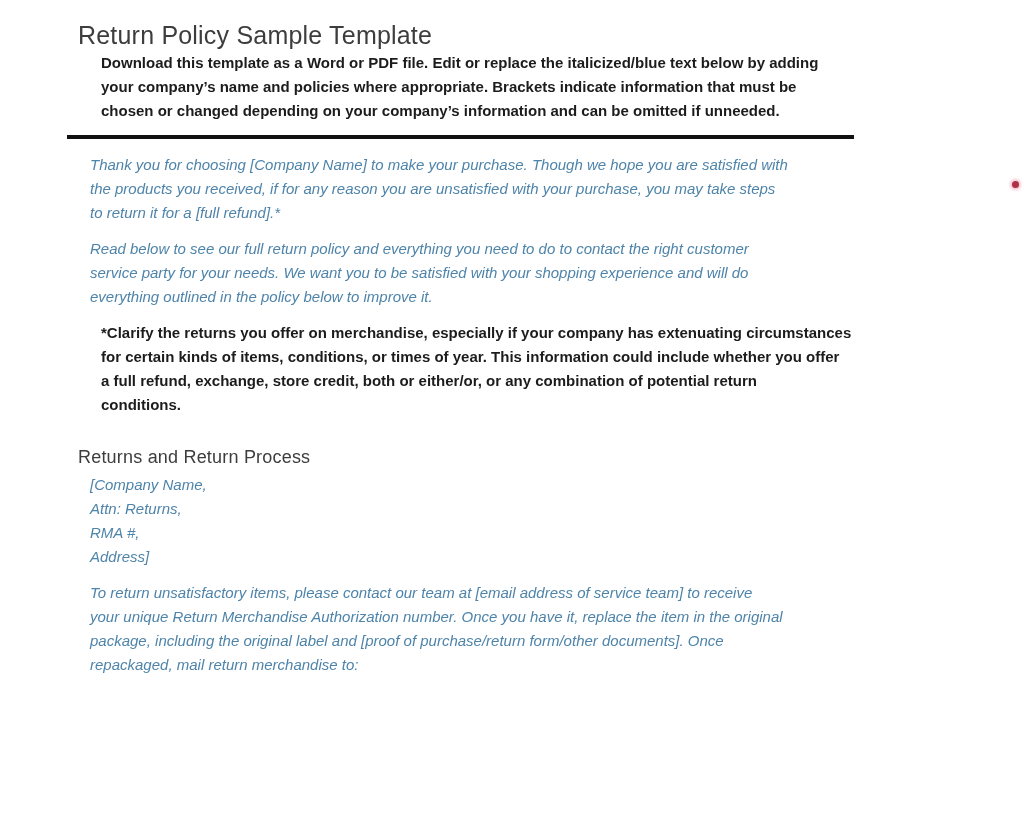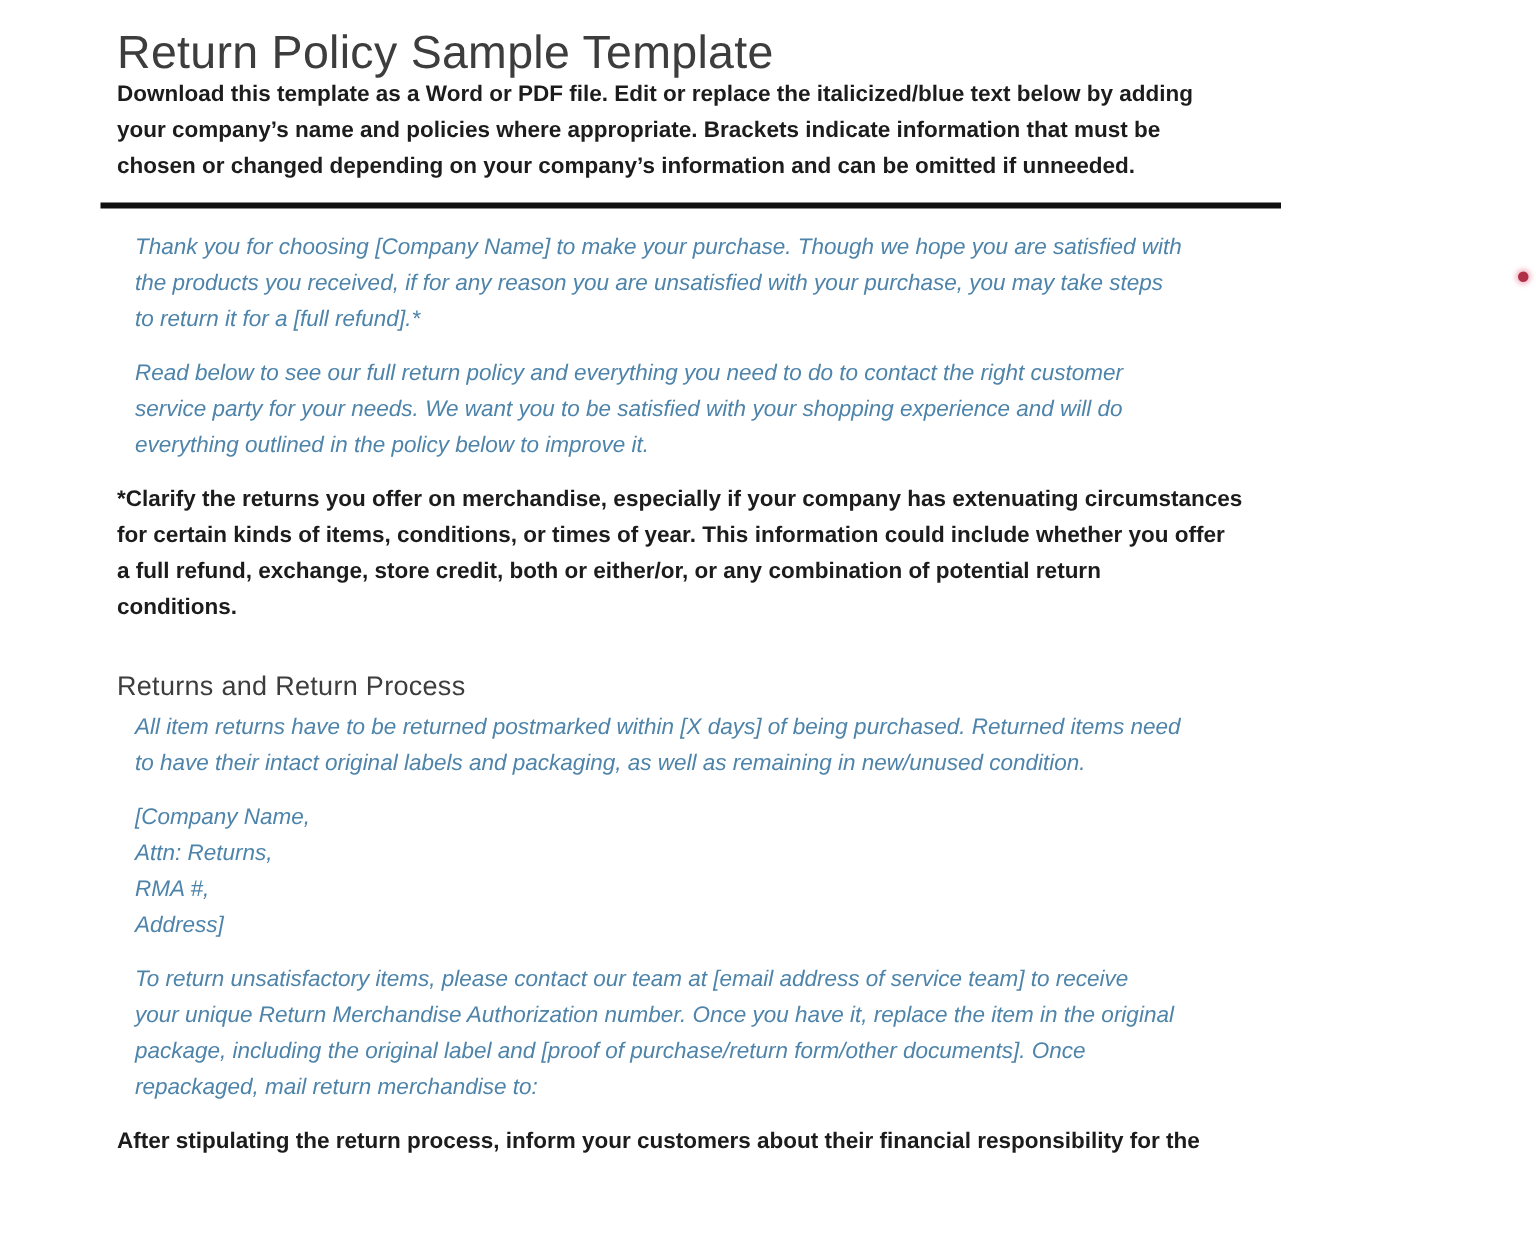--- a/index.html
+++ b/index.html
@@ -22,21 +22,21 @@
     position: relative;
     font-family: "Liberation Sans", sans-serif;
   }
   .page {
     position: absolute;
     left: 78px;
     top: 21px;
     width: 908px;
   }
   h1.doc-title {
-    font-size: 31px;
+    font-size: 25px;
     font-weight: 400;
     color: var(--title-gray, #3d3d3d);
     margin: 0 0 2px 0;
     line-height: 28px;
     letter-spacing: 0.2px;
   }
   h2.section-heading {
     font-size: 18px;
     font-weight: 400;
     color: var(--title-gray, #3d3d3d);
@@ -46,20 +46,21 @@
   }
   p {
     white-space: pre-line;
     font-size: 15px;
     line-height: 24px;
     margin: 0 0 12px 0;
   }
   p.black {
     color: var(--body-black, #1c1c1c);
     font-weight: 600;
+    margin-left: 23px;
   }
   p.blue {
     color: var(--accent-blue, #4e84aa);
     font-style: italic;
     font-weight: 400;
     margin-left: 12px;
   }
   hr.rule {
     border: none;
     height: 4px;
@@ -100,30 +101,27 @@
 everything outlined in the policy below to improve it.</p>
 
   <p class="black">*Clarify the returns you offer on merchandise, especially if your company has extenuating circumstances
 for certain kinds of items, conditions, or times of year. This information could include whether you offer
 a full refund, exchange, store credit, both or either/or, or any combination of potential return
 conditions.</p>
 
   <h2 class="section-heading">Returns and Return Process</h2>
 
 
-  <p class="blue">All item returns have to be returned postmarked within [X days] of being purchased. Returned items need
-to have their intact original labels and packaging, as well as remaining in new/unused condition.</p>
 
   <p class="blue">[Company Name,
 Attn: Returns,
 RMA #,
 Address]</p>
 
   <p class="blue">To return unsatisfactory items, please contact our team at [email address of service team] to receive
 your unique Return Merchandise Authorization number. Once you have it, replace the item in the original
 package, including the original label and [proof of purchase/return form/other documents]. Once
 repackaged, mail return merchandise to:</p>
 
-  <p class="black">After stipulating the return process, inform your customers about their financial responsibility for the</p>
 
 </div>
 
 <span class="red-dot"></span>
 
 </body></html>

